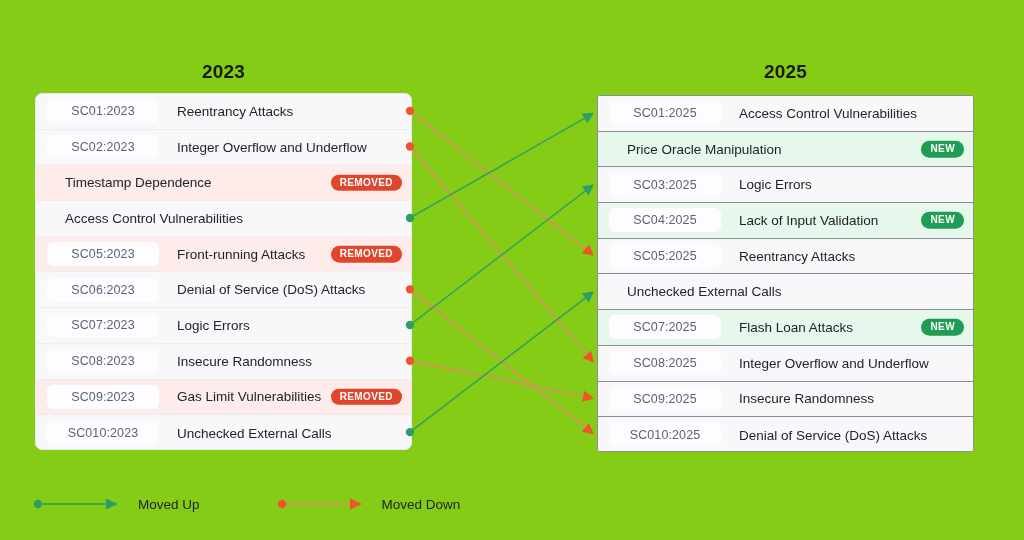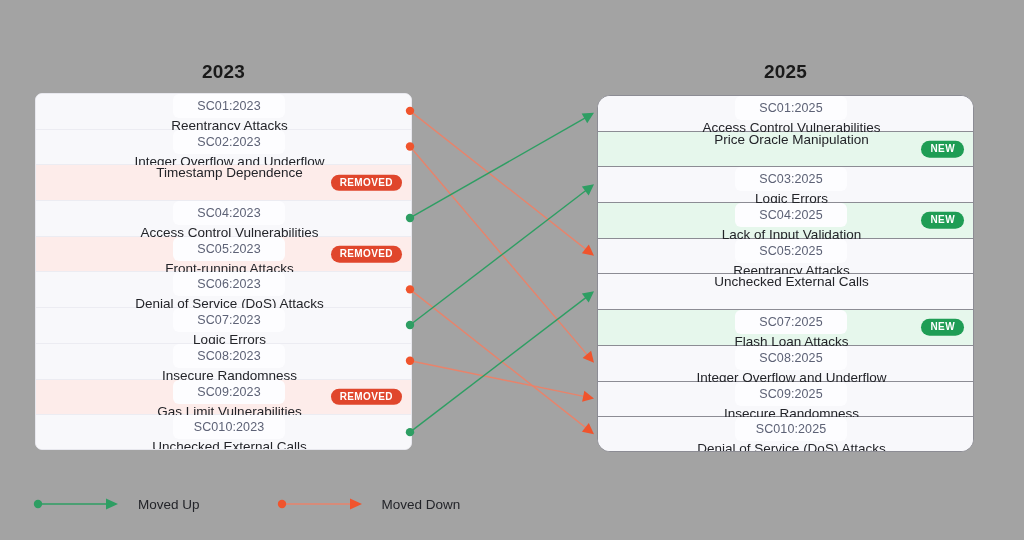--- a/index.html
+++ b/index.html
@@ -6,21 +6,21 @@
     margin: 0; padding: 0;
     width: 1024px; height: 540px;
     background: #ffffff;
     font-family: "Liberation Sans", "DejaVu Sans", sans-serif;
     overflow: hidden;
   }
   #stage {
     position: relative;
     width: 1024px;
     height: 540px;
-    background: #a3a3a3;
+    background: #84cc16;
   }
 
   
   .col-title {
     position: absolute;
     font-size: 19px;
     font-weight: 700;
     color: #1a1a1a;
     letter-spacing: .2px;
     text-align: center;
@@ -39,33 +39,32 @@
     background: #fafafc;
     border: 1px solid #e8e8ee;
     border-radius: 7px;
     overflow: hidden;
   }
   #panel-right {
     left: 597px; top: 95px;
     width: 377px; height: 357px;
     background: #fafafc;
     border: 1px solid #8c8c94;
-    border-radius: 13px;
+    border-radius: 3px;
     overflow: hidden;
   }
 
   .row {
     position: relative;
     box-sizing: border-box;
     height: 35.7px;
     display: flex;
     align-items: center;
     padding-left: 11px;
     background: #f8f8fb;
-    flex-direction: column;
   }
   #panel-left  .row { border-bottom: 1px solid #ececf2; }
   #panel-left  .row:last-child { border-bottom: none; }
   #panel-right .row { border-bottom: 1px solid #8c8c94; }
   #panel-right .row:last-child { border-bottom: none; }
 
   .row.removed { background: #fdecea; }
   .row.added   { background: #e6f7ec; }
 
   .id-pill {
@@ -74,21 +73,21 @@
     box-sizing: border-box;
     background: #fdfdff;
     border-radius: 6px;
     padding: 5px 0;
     text-align: center;
     font-size: 12.5px;
     color: #5d6276;
     letter-spacing: .1px;
   }
   .row-name {
-    margin-left: 1px;
+    margin-left: 18px;
     font-size: 13.5px;
     color: #232429;
     white-space: nowrap;
   }
 
   .tag {
     position: absolute;
     right: 9px;
     top: 50%;
     transform: translateY(-50%);
@@ -148,21 +147,20 @@
       </div>
       <div class="row">
         <div class="id-pill">SC02:2023</div>
         <div class="row-name">Integer Overflow and Underflow</div>
       </div>
       <div class="row removed">
         <div class="row-name">Timestamp Dependence</div>
         <div class="tag removed">REMOVED</div>
       </div>
       <div class="row">
-        <div class="id-pill">SC04:2023</div>
         <div class="row-name">Access Control Vulnerabilities</div>
       </div>
       <div class="row removed">
         <div class="id-pill">SC05:2023</div>
         <div class="row-name">Front-running Attacks</div>
         <div class="tag removed">REMOVED</div>
       </div>
       <div class="row">
         <div class="id-pill">SC06:2023</div>
         <div class="row-name">Denial of Service (DoS) Attacks</div>

